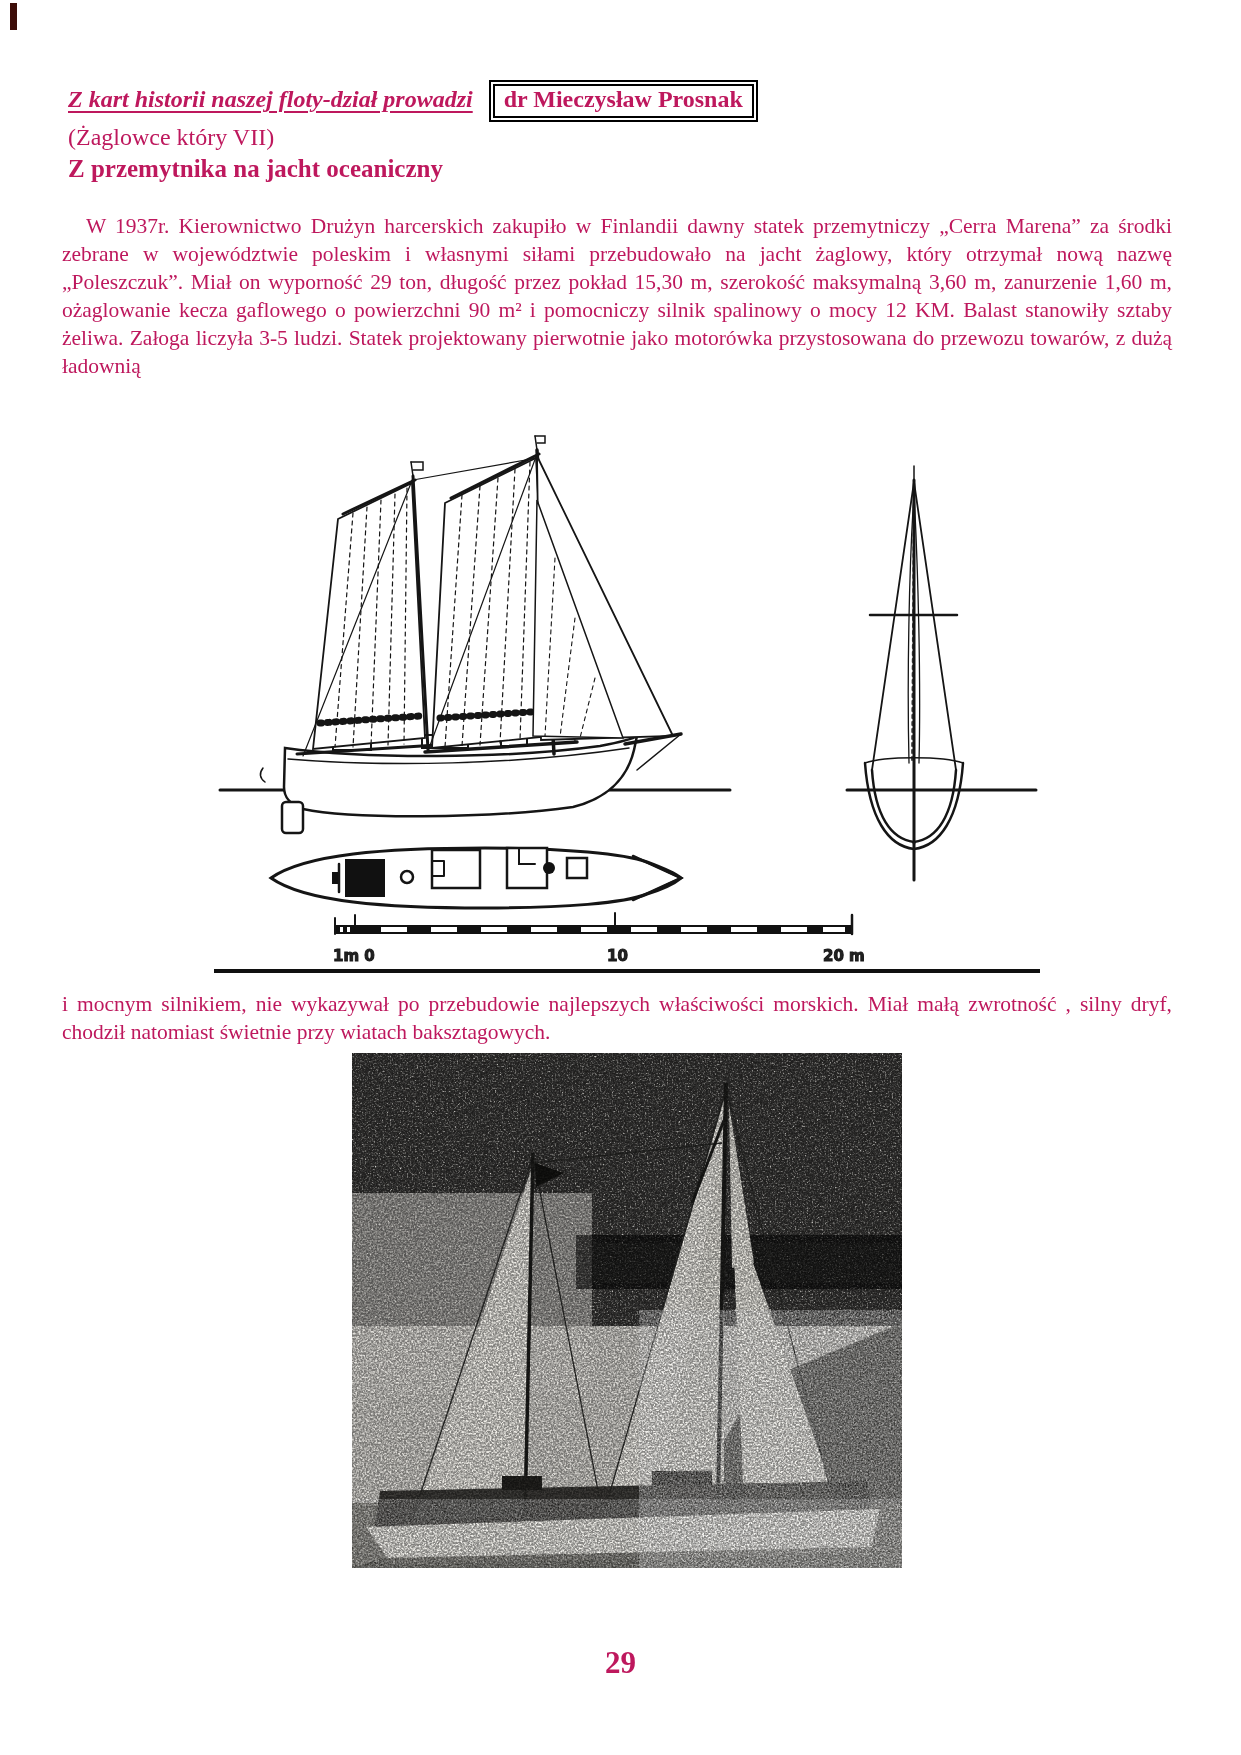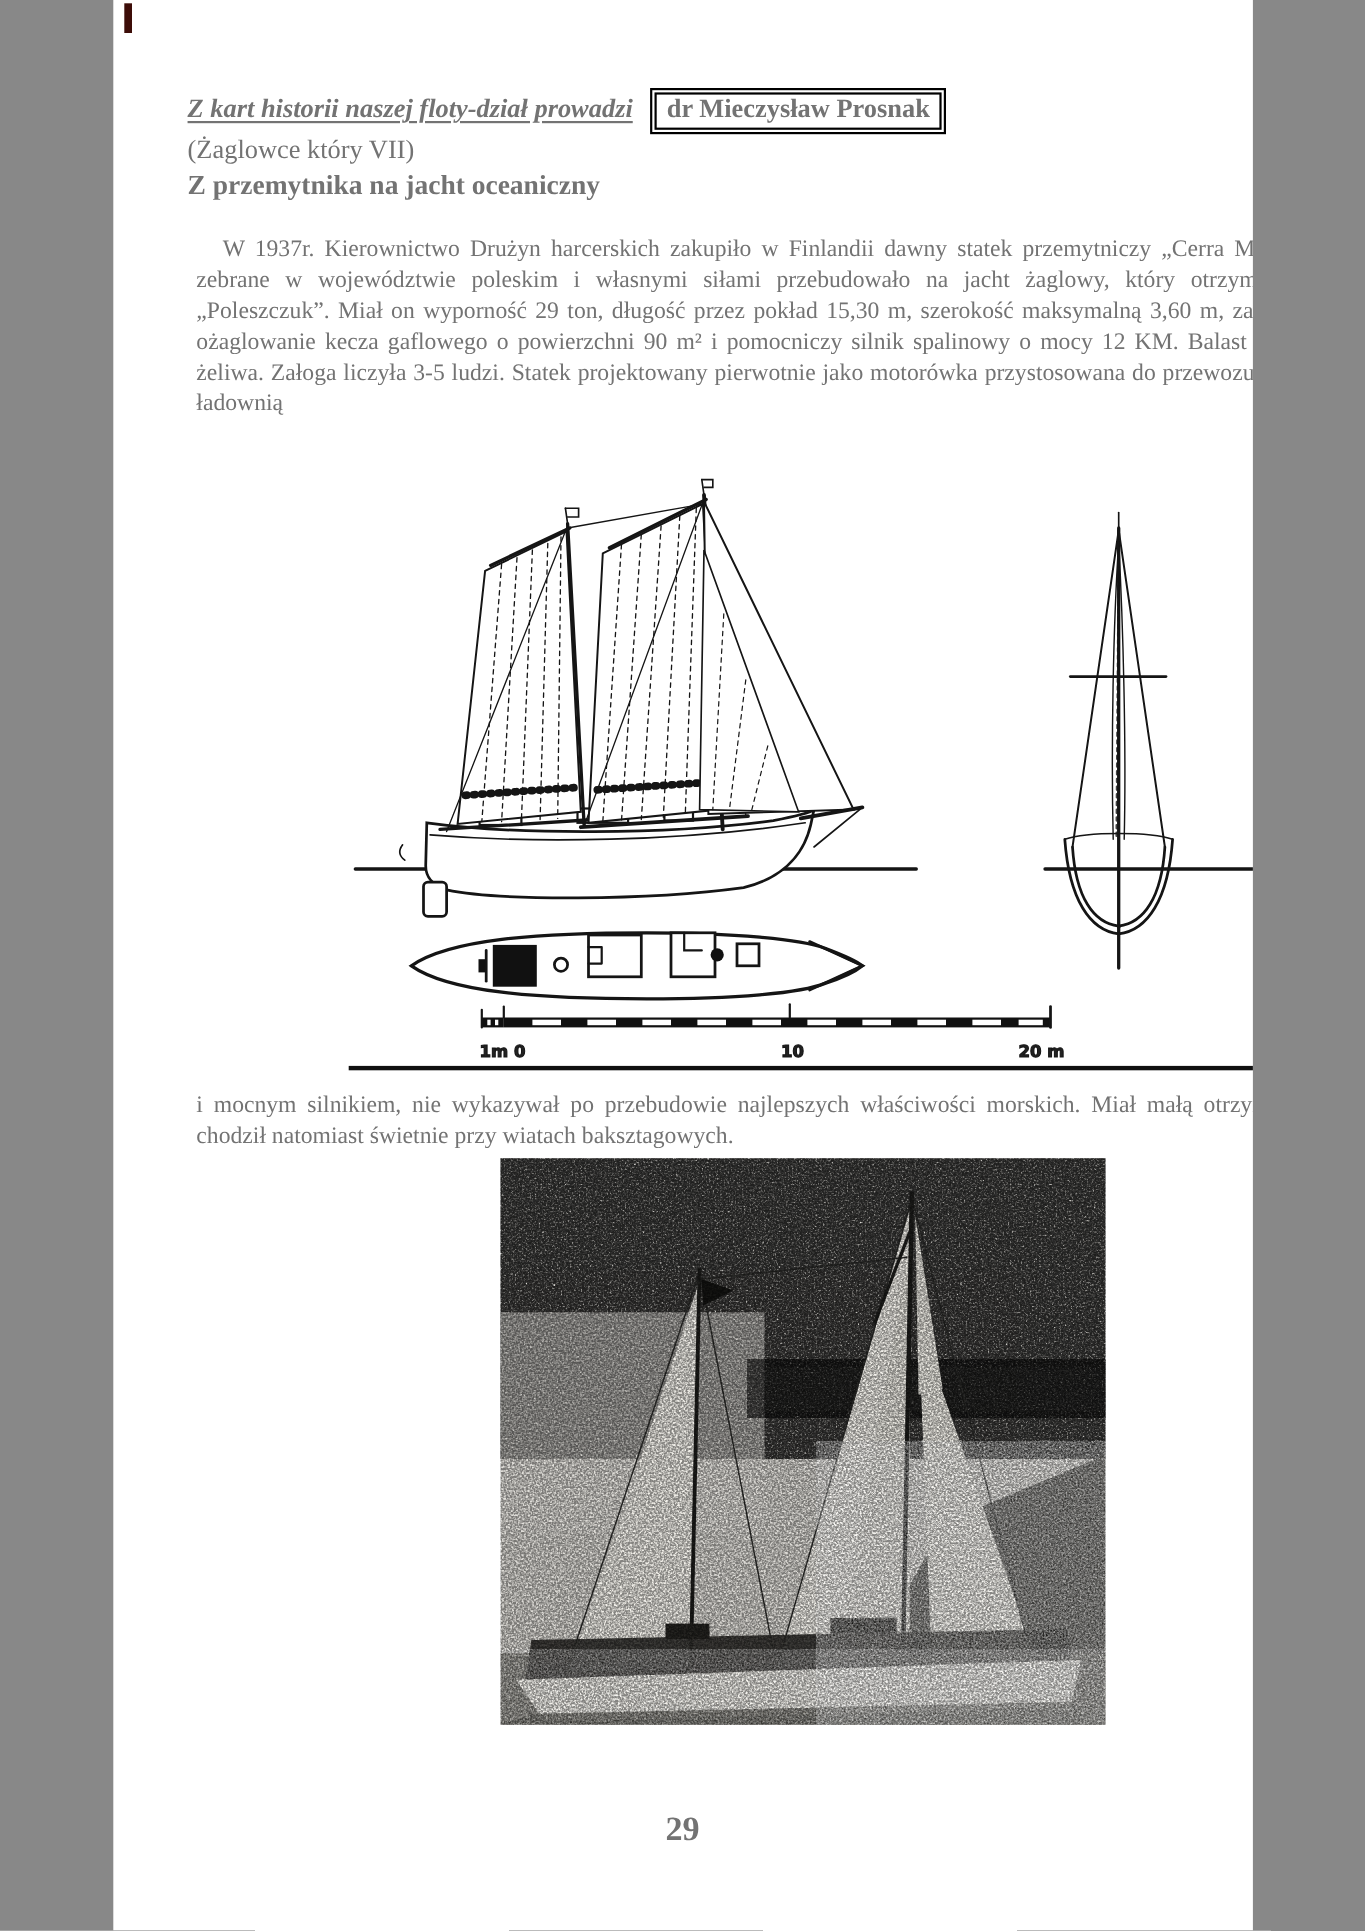--- a/index.html
+++ b/index.html
@@ -1,29 +1,29 @@
 <!DOCTYPE html>
 <html><head>
 <meta charset="utf-8">
 <style>
   html,body { margin:0; padding:0; background:#888; }
   .page {
-    position:relative; width:1036px; height:1755px; margin:0 auto;
+    position:relative; width:1241px; height:1755px; margin:0 auto;
     background:#ffffff; overflow:hidden;
-    font-family:"Liberation Serif","DejaVu Serif",serif; color:#737373;
+    font-family:"Liberation Serif","DejaVu Serif",serif; color:#be185d;
   }
   .corner-mark { position:absolute; left:10px; top:3px; width:7px; height:27px; background:#3d0d08; }
 
   .h-line1 { position:absolute; left:68px; top:80px; font-size:24px; font-weight:bold; white-space:nowrap; }
   .series  { font-style:italic; text-decoration:underline; text-decoration-thickness:2px; text-underline-offset:4px; }
   .editor  { display:inline-block; margin-left:10px; border:6px double #000; padding:0 9px 2px; font-style:normal; line-height:1.15; }
   .h-line2 { position:absolute; left:68px; top:124px; font-size:24px; }
   .h-line3 { position:absolute; left:68px; top:155px; font-size:25px; font-weight:bold; margin:0;text-align:center; }
 
-  .body { position:absolute; left:76px; width:1110px; margin:0; font-size:21.5px; line-height:28px; text-align:justify; }
+  .body { position:absolute; left:62px; width:1110px; margin:0; font-size:21.5px; line-height:28px; text-align:justify; }
   .p1 { top:212px; text-indent:24px; }
   .p2 { top:990px; }
   .p3 { top:1572px; text-indent:24px; }
 
   .plans { position:absolute; left:185px; top:418px; }
   .plans text { font:bold 15px "DejaVu Sans","Liberation Sans",sans-serif; fill:#222; }
   .rule  { position:absolute; left:214px; top:969px; width:826px; height:4px; background:#101010; }
   .photo { position:absolute; left:352px; top:1053px; }
 
   .pageno { position:absolute; left:0; top:1645px; width:100%; text-align:center; font-size:31px; font-weight:bold; }
@@ -156,21 +156,21 @@
       <line x1="430" y1="495" x2="430" y2="507" stroke-width="2"></line>
       <line x1="667" y1="497" x2="667" y2="516" stroke-width="2.5"></line>
       <text x="148" y="543">1m 0</text>
       <text x="422" y="543">10</text>
       <text x="638" y="543">20 m</text>
     </g>
   </svg>
 
   <div class="rule"></div>
 
-  <p class="body p2">i mocnym silnikiem, nie wykazywał po przebudowie najlepszych właściwości morskich. Miał małą otrzymał , silny dryf, chodził natomiast świetnie przy wiatach baksztagowych.</p>
+  <p class="body p2">i mocnym silnikiem, nie wykazywał po przebudowie najlepszych właściwości morskich. Miał małą zwrotność , silny dryf, chodził natomiast świetnie przy wiatach baksztagowych.</p>
 
   <svg class="photo" width="550" height="515" viewBox="0 0 550 515">
     <defs>
       <filter id="phGrainLight" x="-5%" y="-5%" width="110%" height="110%">
         <feTurbulence type="fractalNoise" baseFrequency="0.55" numOctaves="3" seed="4" stitchTiles="stitch"></feTurbulence>
         <feColorMatrix type="matrix" values="0 0 0 0 0  0 0 0 0 0  0 0 0 0 0  1.4 1.4 1.4 0 -1.45"></feColorMatrix>
       </filter>
       <filter id="phGrainDense" x="-5%" y="-5%" width="110%" height="110%">
         <feTurbulence type="fractalNoise" baseFrequency="0.6" numOctaves="3" seed="11" stitchTiles="stitch"></feTurbulence>
         <feColorMatrix type="matrix" values="0 0 0 0 0  0 0 0 0 0  0 0 0 0 0  1.4 1.4 1.4 0 -1.05"></feColorMatrix>

